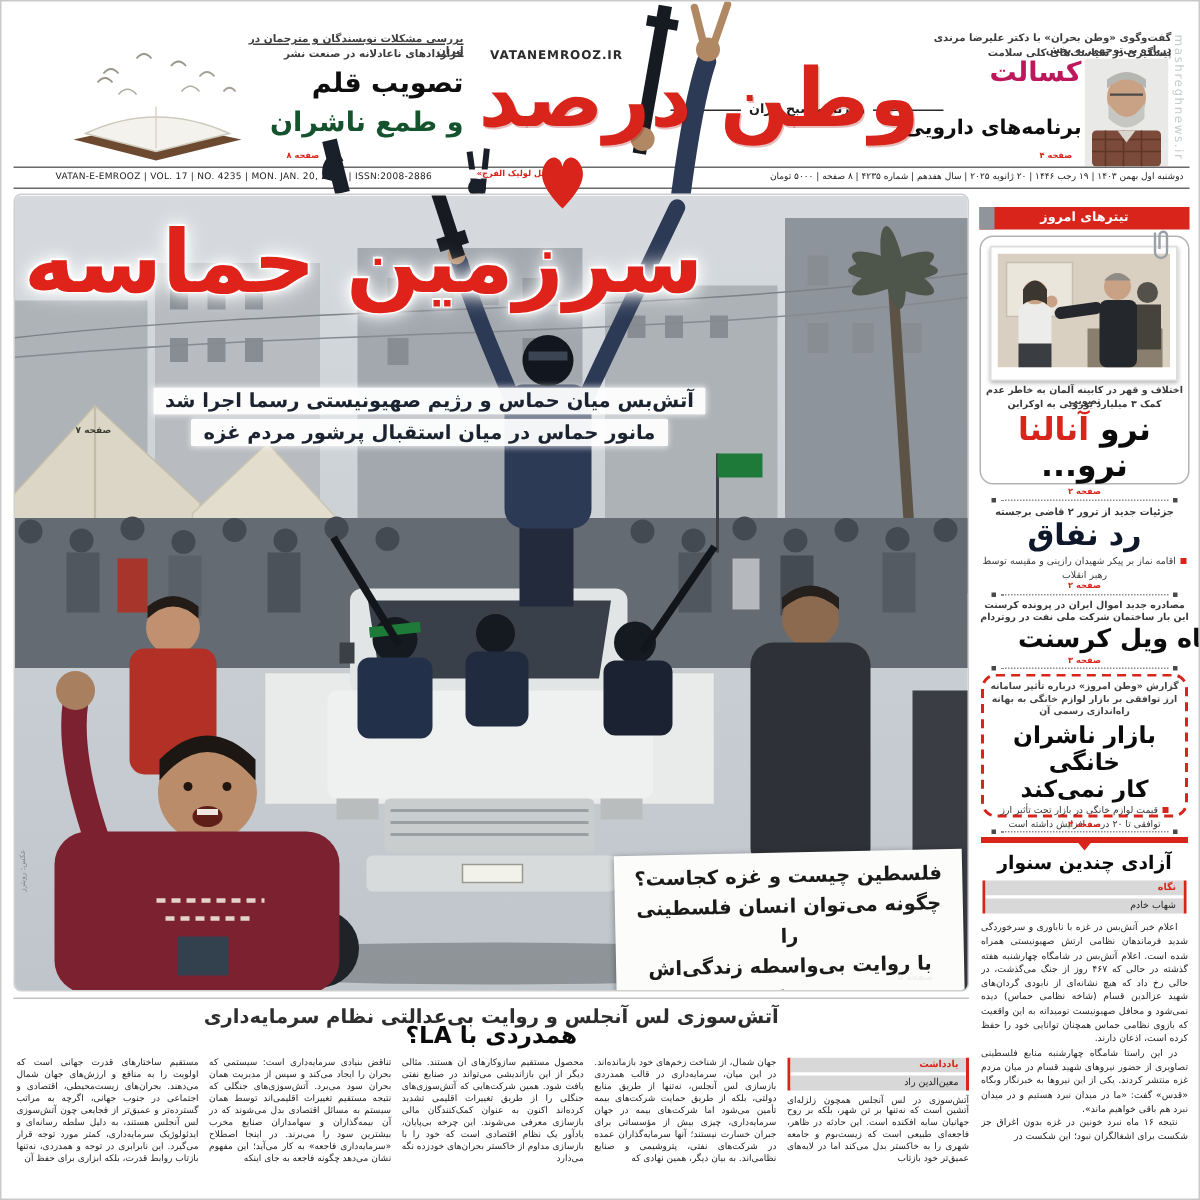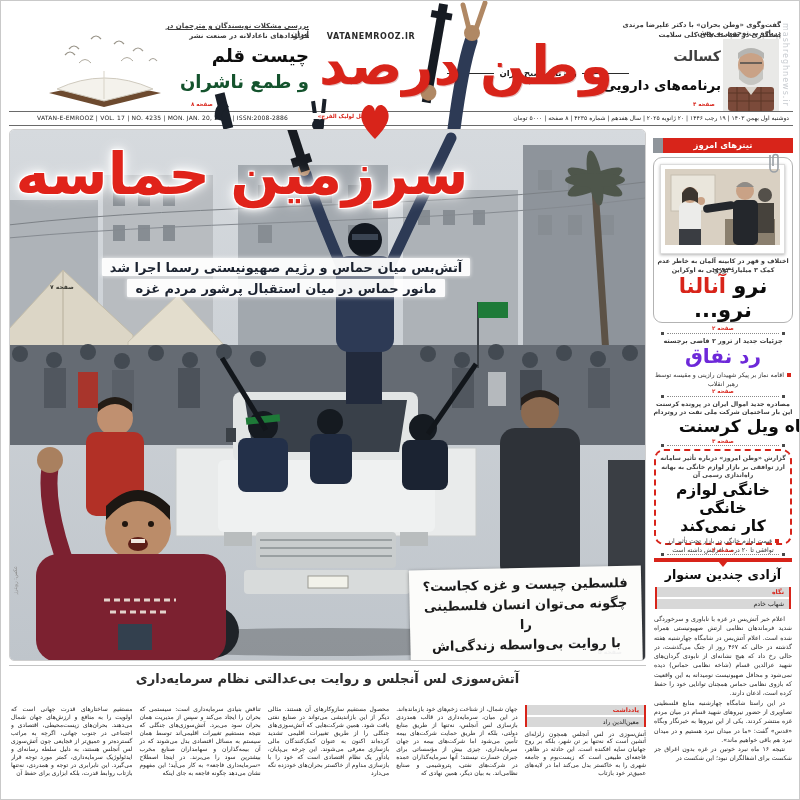--- a/index.html
+++ b/index.html
@@ -44,39 +44,39 @@
     <polygon points="20,62 75,50 132,62 75,76" fill="#6d4a2f"></polygon>
     <path d="M28,58 Q75,36 124,58 L75,70 Z" fill="#f4f2ec" stroke="#cfcabe" stroke-width="1"></path>
     <path d="M75,40 L75,68" stroke="#d8d3c7" stroke-width="1"></path>
     <path d="M40,18 q5,-6 10,0 M36,24 q5,-6 10,0" stroke="#9a958a" fill="none" stroke-width="1.2"></path>
     <path d="M62,8 q5,-6 10,0 M85,13 q5,-6 10,0" stroke="#9a958a" fill="none" stroke-width="1.2"></path>
     <path d="M104,20 q5,-6 10,0 M120,30 q4,-5 8,0" stroke="#a5a096" fill="none" stroke-width="1.2"></path>
     <path d="M50,32 q6,-7 12,0 M92,30 q6,-7 12,0" stroke="#b0aba0" fill="none" stroke-width="1"></path>
   </svg>
   <div class="abs kicker r" style="left:150px;top:21px;width:158px;font-size:7px;text-decoration:underline;">بررسی مشکلات نویسندگان و مترجمان در ایران</div>
   <div class="abs kicker r" style="left:150px;top:31px;width:158px;font-size:7px;">قراردادهای ناعادلانه در صنعت نشر</div>
-  <div class="abs b r" style="left:150px;top:44px;width:158px;font-size:18px;color:#0e0e0e;">چیست قلم</div>
+  <div class="abs b r" style="left:150px;top:44px;width:158px;font-size:18px;color:#0e0e0e;">تصویب قلم</div>
   <div class="abs b r" style="left:150px;top:70px;width:158px;font-size:18px;color:#14532d;">و طمع ناشران</div>
   <div class="abs pageref" style="left:190px;top:100px;">صفحه ۸</div>
 
   <div class="abs c" style="left:306px;top:31px;width:128px;font-size:8px;font-weight:bold;color:#2b2b2b;letter-spacing:.6px;direction:ltr;">VATANEMROOZ.IR</div>
   <div class="abs dashline" style="left:446px;top:27px;width:182px;margin-top:40px;">
     <i></i>
       <span style="font-size:8.5px;font-weight:bold;color:#1e1e1e;">روزنامه صبح ایران</span>
       <i></i>
   </div>
   <div class="abs c b" style="left:298px;top:34px;width:334px;font-size:54px;line-height:1.15;color:var(--red);z-index:3;text-shadow:1px 1px 0 rgba(150,0,0,.25);">وطن درصد</div>
   <svg class="abs" style="left:356px;top:98px;z-index:5;" width="36" height="42" viewBox="0 0 36 42">
     <path d="M18 40 C 6 28, 0 17, 8 8 C 13 3, 18 8, 18 13 C 18 8, 23 3, 28 8 C 36 17, 30 28, 18 40 Z" fill="#d8241a"></path>
   </svg>
   <div class="abs c b red" style="left:292px;top:112px;width:120px;font-size:5.5px;z-index:4;background:#fff;">«اللهم عجل لولیک الفرج»</div>
 
   <div class="abs kicker r" style="left:608px;top:20px;width:172px;font-size:6.8px;">گفت‌وگوی «وطن بحران» با دکتر علیرضا مرندی درباره بی‌توجهی به بخش</div>
   <div class="abs kicker r" style="left:608px;top:30px;width:172px;font-size:6.8px;">پیشگیری در سیاست‌های کلی سلامت</div>
-  <div class="abs b r" style="left:608px;top:47px;width:112px;font-size:14px;color:#404040;">کسالت</div>
+  <div class="abs b r" style="left:608px;top:37px;width:112px;font-size:18px;color:#be185d;">کسالت</div>
   <div class="abs b r" style="left:596px;top:76px;width:124px;font-size:13.5px;color:#0e0e0e;">برنامه‌های دارویی</div>
   <div class="abs pageref" style="left:692px;top:100px;">صفحه ۴</div>
   <svg class="abs" style="left:722px;top:38px;" width="56" height="72" viewBox="0 0 56 72">
     <rect width="56" height="72" fill="#e9e9e7"></rect>
     <ellipse cx="28" cy="26" rx="13" ry="15" fill="#c9a286"></ellipse>
     <path d="M15 20 Q28 8 41 20 L41 14 Q28 4 15 14 Z" fill="#b5b5b2"></path>
     <path d="M16 30 Q28 48 40 30 L40 40 Q28 52 16 40 Z" fill="#c6c6c2"></path>
     <line x1="17" y1="24" x2="39" y2="24" stroke="#4a4a48" stroke-width="1.5"></line>
     <rect x="5" y="48" width="46" height="24" rx="3" fill="#7b4a3a"></rect>
     <path d="M5 54 H51 M5 62 H51 M14 48 V72 M26 48 V72 M38 48 V72" stroke="#5d3627" stroke-width="1"></path>
@@ -311,38 +311,38 @@
       <span class="red">آنالنا</span>
     </div>
     <div class="abs c b" style="left:0;top:140px;width:138px;font-size:21px;color:#0c0c0c;">نرو...</div>
   </div>
   <div class="abs c pageref" style="left:652px;top:324px;width:140px;">صفحه ۲</div>
   <div class="abs dotline" style="left:660px;top:331px;width:124px;">
       <i></i>
     </div>
 
   <div class="abs c b" style="left:652px;top:336px;width:140px;font-size:6.5px;color:#3a3a3a;">جزئیات جدید از ترور ۲ قاضی برجسته</div>
-  <div class="abs c b" style="left:652px;top:343px;width:140px;font-size:20px;color:#6d28d9;">رد نفاق</div>
+  <div class="abs c b" style="left:652px;top:343px;width:140px;font-size:20px;color:#0f172a;">رد نفاق</div>
   <div class="abs c sq-bullet" style="left:654px;top:369px;width:136px;font-size:6.3px;color:#333;line-height:1.5;">اقامه نماز بر پیکر شهیدان رازینی و مقیسه توسط رهبر انقلاب</div>
   <div class="abs c pageref" style="left:652px;top:387px;width:140px;">صفحه ۲</div>
   <div class="abs dotline" style="left:660px;top:394px;width:124px;">
       <i></i>
     </div>
 
   <div class="abs c b" style="left:652px;top:399px;width:140px;font-size:6.3px;color:#3a3a3a;">مصادره جدید اموال ایران در پرونده کرسنت</div>
   <div class="abs c b" style="left:652px;top:407px;width:140px;font-size:6.3px;color:#3a3a3a;">این بار ساختمان شرکت ملی نفت در روتردام</div>
   <div class="abs c b" style="left:652px;top:415px;width:140px;font-size:17px;color:#0c0c0c;margin-left:23px;">چاه ویل کرسنت</div>
   <div class="abs c pageref" style="left:652px;top:437px;width:140px;">صفحه ۳</div>
   <div class="abs dotline" style="left:660px;top:443px;width:124px;">
       <i></i>
     </div>
 
   <div class="abs" style="left:653px;top:448px;width:138px;height:96px;border:2px dashed var(--red);border-radius:10px;padding:3px 4px;">
     <div class="c b" style="font-size:6.2px;color:#444;line-height:1.4;">گزارش «وطن امروز» درباره تأثیر سامانه ارز توافقی بر بازار لوازم خانگی به بهانه راه‌اندازی رسمی آن</div>
-    <div class="c b" style="font-size:15.5px;color:#0c0c0c;margin-top:1px;">خانگی لوازم خانگی</div>
+    <div class="c b" style="font-size:15.5px;color:#0c0c0c;margin-top:1px;">بازار ناشران خانگی</div>
     <div class="c b" style="font-size:15.5px;color:#0c0c0c;">کار نمی‌کند</div>
     <div class="c sq-bullet" style="font-size:6.2px;color:#333;line-height:1.45;margin-top:2px;">قیمت لوازم خانگی در بازار تحت تأثیر ارز توافقی تا ۲۰ درصد افزایش داشته است</div>
   </div>
   <div class="abs c pageref" style="left:652px;top:546px;width:140px;">صفحه ۳</div>
   <div class="abs dotline" style="left:660px;top:552px;width:124px;">
       <i></i>
     </div>
 
   <div class="abs" style="left:653px;top:557px;width:138px;height:3.5px;background:var(--red);"></div>
   <div class="abs ribbon-arrow" style="left:717px;top:560px;"></div>
@@ -354,20 +354,21 @@
     <div class="row" style="color:#222;">شهاب خادم</div>
   </div>
   <div class="abs bodytxt" style="left:653px;top:613px;width:138px;height:168px;overflow:hidden;">
     <p>اعلام خبر آتش‌بس در غزه با ناباوری و سرخوردگی شدید فرماندهان نظامی ارتش صهیونیستی همراه شده است. اعلام آتش‌بس در شامگاه چهارشنبه هفته گذشته در حالی که ۴۶۷ روز از جنگ می‌گذشت، در حالی رخ داد که هیچ نشانه‌ای از نابودی گردان‌های شهید عزالدین قسام (شاخه نظامی حماس) دیده نمی‌شود و محافل صهیونیست نومیدانه به این واقعیت که بازوی نظامی حماس همچنان توانایی خود را حفظ کرده است، اذعان دارند.</p>
     <p>در این راستا شامگاه چهارشنبه منابع فلسطینی تصاویری از حضور نیروهای شهید قسام در میان مردم غزه منتشر کردند. یکی از این نیروها به خبرنگار وبگاه «قدس» گفت: «ما در میدان نبرد هستیم و در میدان نبرد هم باقی خواهیم ماند».</p>
     <p>نتیجه ۱۶ ماه نبرد خونین در غزه بدون اغراق جز شکست برای اشغالگران نبود؛ این شکست در</p>
   </div>
 
   <div class="abs" style="left:8px;top:664px;width:637px;height:1px;background:#c4c4c4;"></div>
   <div class="abs c b" style="left:8px;top:670px;width:637px;font-size:13px;color:#2e2e2e;">آتش‌سوزی لس آنجلس و روایت بی‌عدالتی نظام سرمایه‌داری</div>
+  <div class="abs c b" style="left:8px;top:680px;width:637px;font-size:15.5px;color:#0b0b0b;">همدردی با LA؟</div>
 
   <div class="abs" style="left:10px;top:704px;width:635px;height:80px;display:flex;gap:7px;overflow:hidden;">
     <div style="flex:1;">
       <div class="tagbox" style="margin-bottom:3px;">
         <div class="row b red">یادداشت</div>
         <div class="gap"></div>
         <div class="row" style="color:#222;">معین‌الدین راد</div>
       </div>
       <p class="col-txt">آتش‌سوزی در لس آنجلس همچون زلزله‌ای آتشین است که نه‌تنها بر تن شهر، بلکه بر روح جهانیان سایه افکنده است. این حادثه در ظاهر، فاجعه‌ای طبیعی است که زیست‌بوم و جامعه شهری را به خاکستر بدل می‌کند اما در لایه‌های عمیق‌تر خود بازتاب</p>
     </div>

